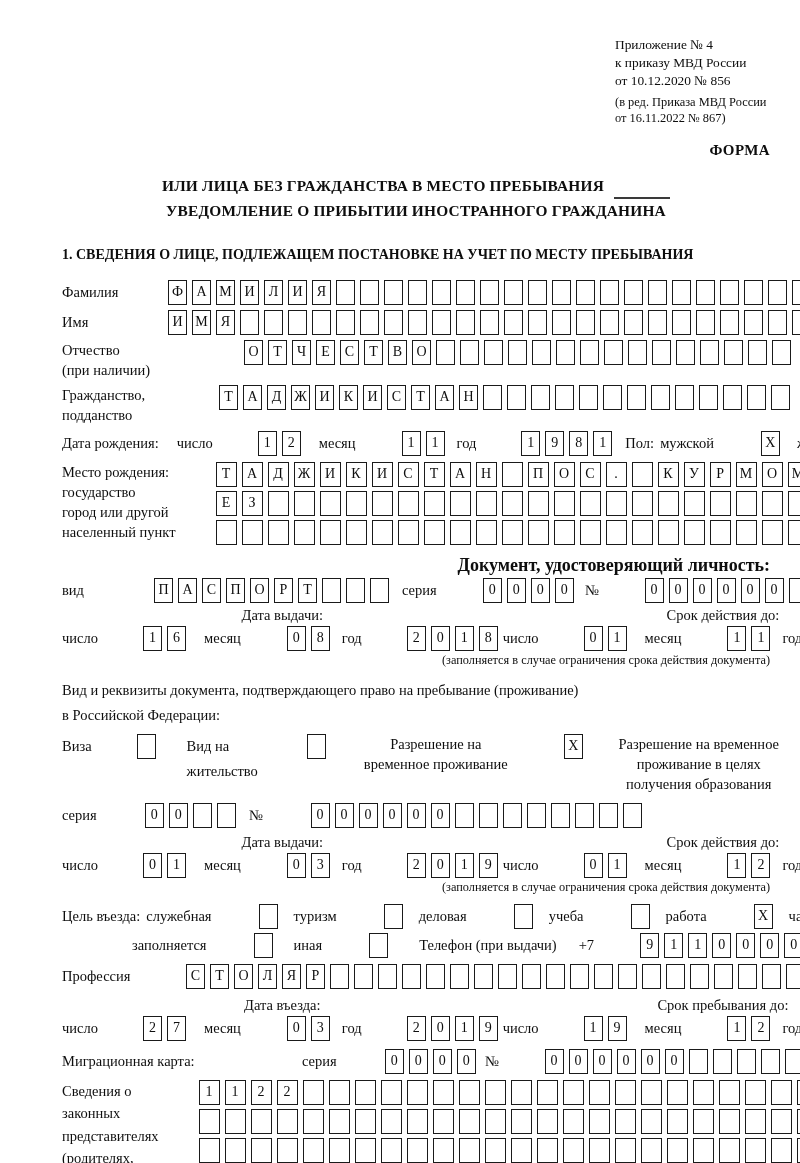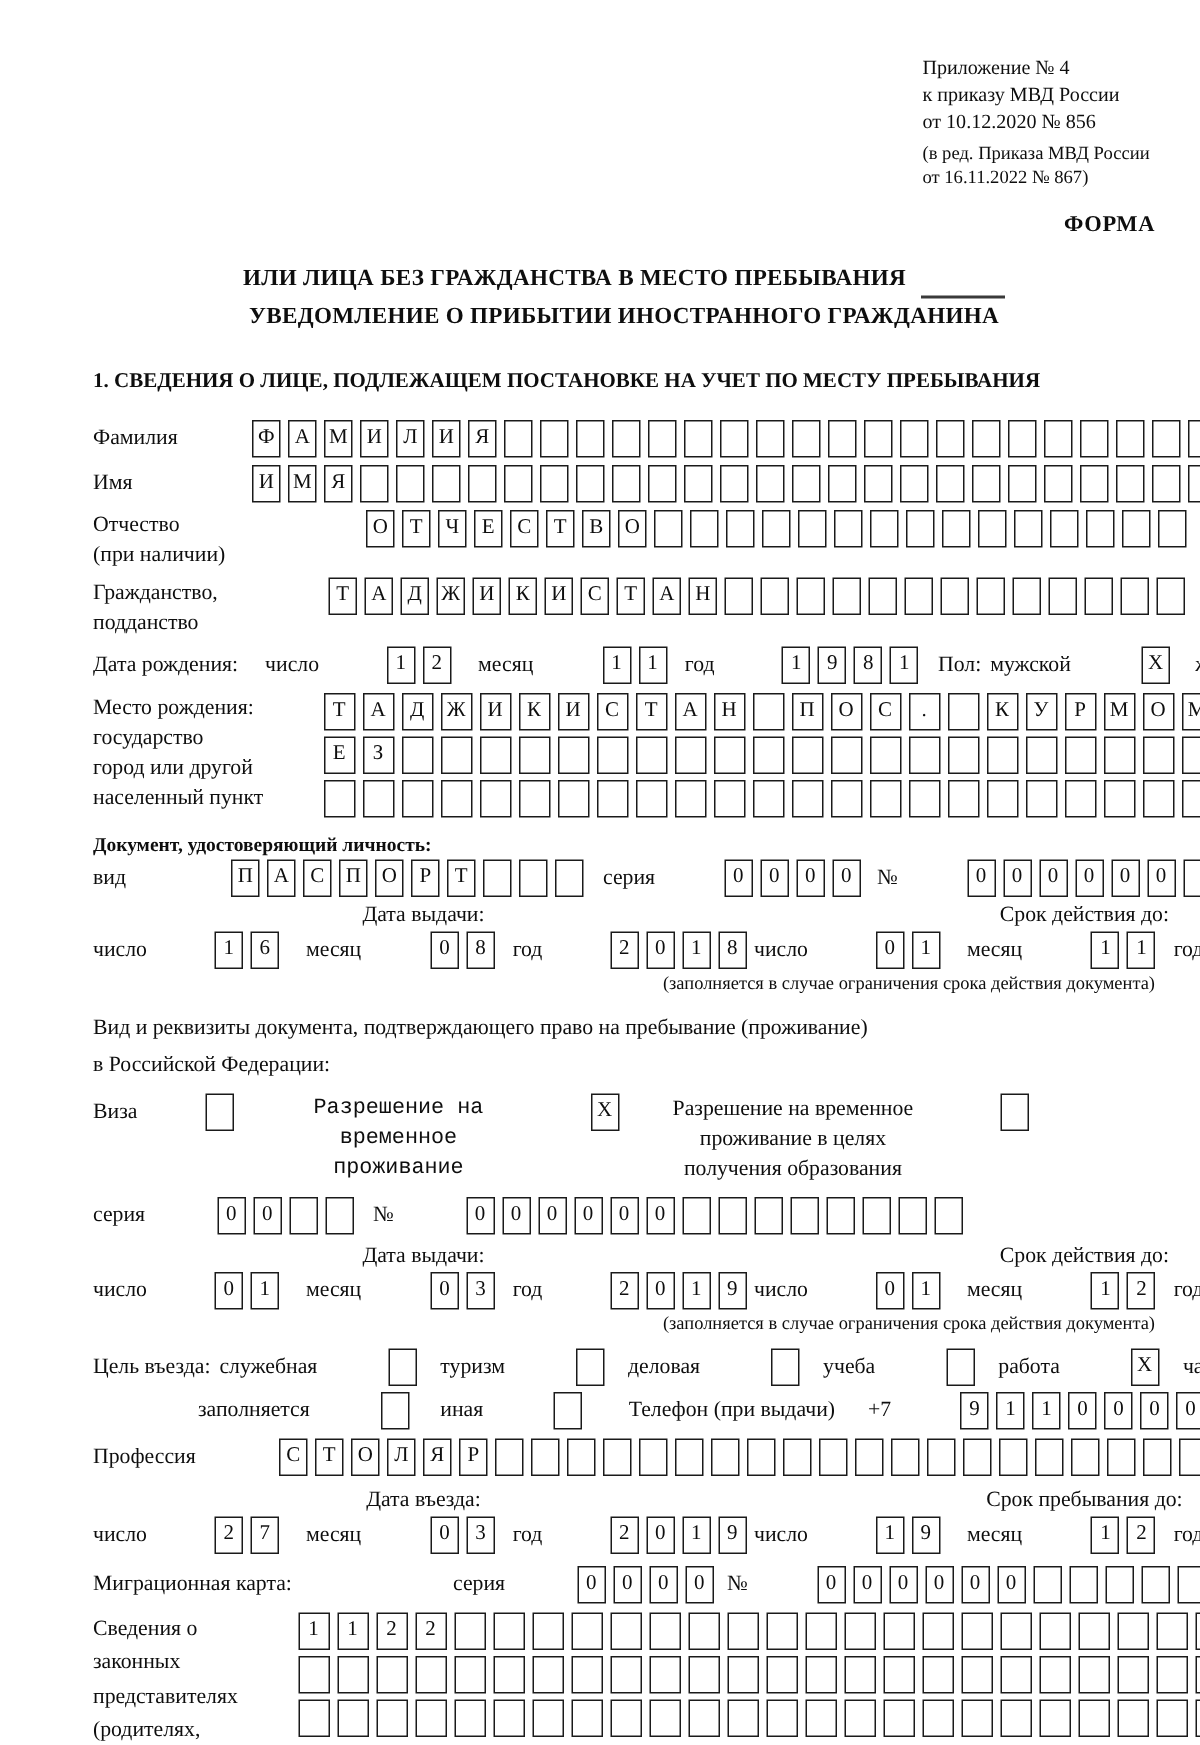--- a/index.html
+++ b/index.html
@@ -23,39 +23,39 @@
   .frow.top { align-items:flex-start; }
   .lblcol { flex:0 0 auto; line-height:20px; }
   .w66{flex-basis:66px;} .w142{flex-basis:142px;} .w117{flex-basis:117px;} .w73{flex-basis:73px;} .w52{flex-basis:52px;} .w78{flex-basis:78px;} .w190{flex-basis:190px;}
 
   .cb { display:inline-block; width:19px; height:25px; border:1.8px solid #1a1a1a;
         margin-right:5px; text-align:center; line-height:21px; font-size:14px; vertical-align:middle; }
   .boxes { display:inline-block; white-space:nowrap;padding-left:40px; }
   .wide .cb { width:21px; }
   .stack .boxes { display:block; margin-bottom:4px; }
 
-  .doc-h { text-align:left; font-weight:bold; font-size:13px; margin-top:6px; }
+  .doc-h { text-align:right; font-weight:bold; font-size:18px; margin-top:6px; }
 
   .datepair { display:flex; margin-top:4px; }
   .dp-col.left { flex:0 0 395px; }
   .dp-col.right { flex:1 1 auto; }
   .dp-h { text-align:center; margin-bottom:2px; }
   .dp-line { display:flex; align-items:center; white-space:nowrap; }
   .dlab { margin-right:5px; }
   .mlab { margin-left:13px; margin-right:6px; }
   .ylab { margin-left:7px; margin-right:5px; }
   .dp-note { text-align:right; font-size:12.3px; margin-top:2px; }
 
   .intro { margin-top:10px; line-height:1.75; }
 
   .opt-row { display:flex; align-items:flex-start; margin-top:5px; }
   .opt { display:flex; align-items:flex-start; }
   .optlab { line-height:25px; margin-right:9px; }
   .optlab-c { display:inline-block; text-align:center; line-height:20px; margin-right:9px; }
-  .wc158 { width:158px;font-family:Liberation Mono, monospace; } .wc178 { width:178px; }
+  .wc158 { width:158px; } .wc178 { width:178px; }
   .g2{margin-left:26px;} .g3{margin-left:26px;} .g4{margin-left:22px;}
 
   .pline { display:flex; align-items:center; margin-top:9px; white-space:nowrap; }
   .plab { margin-right:7px; }
   .pgap { margin-left:11px; }
   .indent { margin-left:70px; }
 
   .caption { font-size:12.6px; margin-top:3px; text-align:center; }
 </style>
 </head>
@@ -179,20 +179,24 @@
   <div class="intro">
     <div>Вид и реквизиты документа, подтверждающего право на пребывание (проживание)</div>
     <div>в Российской Федерации:</div>
   </div>
 
   <div class="opt-row">
     <span class="opt">
       <span class="optlab" style="margin-right:5px;">Виза</span>
       <span class="boxes"><span class="cb"></span></span>
     </span>
+    <span class="opt g2">
+      <span class="optlab">Вид на жительство</span>
+      <span class="boxes"><span class="cb"></span></span>
+    </span>
     <span class="opt g3">
       <span class="optlab-c wc158">Разрешение на временное проживание</span>
       <span class="boxes"><span class="cb">X</span></span>
     </span>
     <span class="opt g4">
       <span class="optlab-c wc178">Разрешение на временное проживание в целях получения образования</span>
       <span class="boxes"><span class="cb"></span></span>
     </span>
   </div>
 

